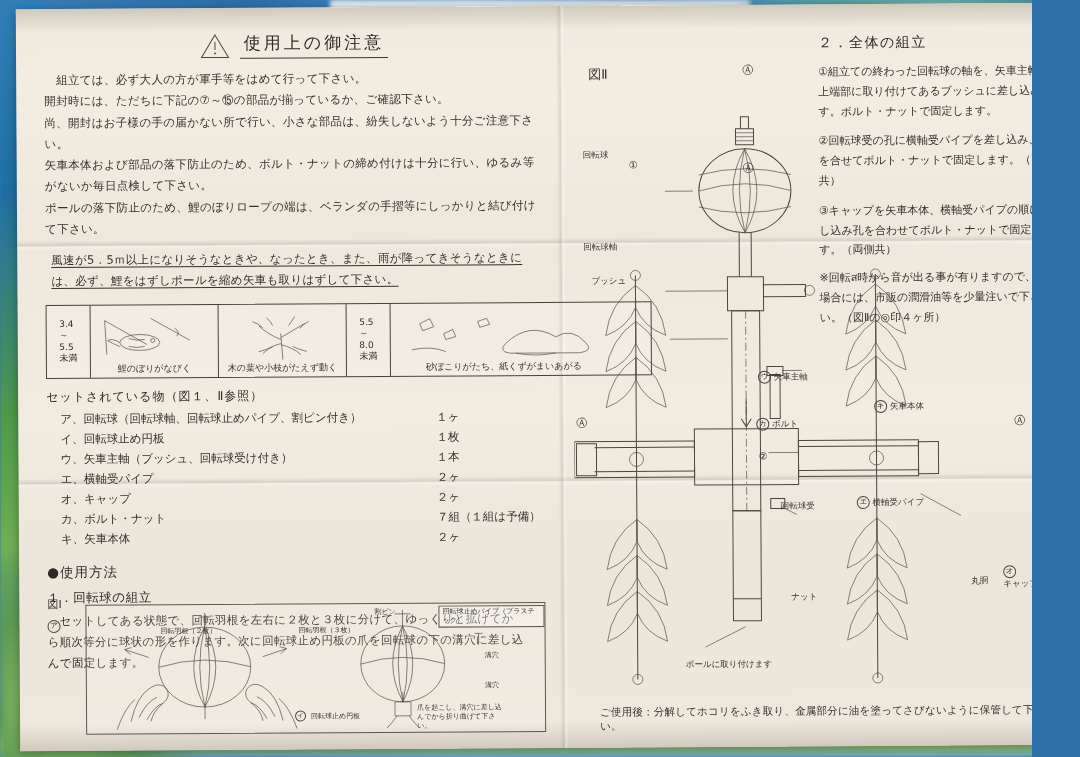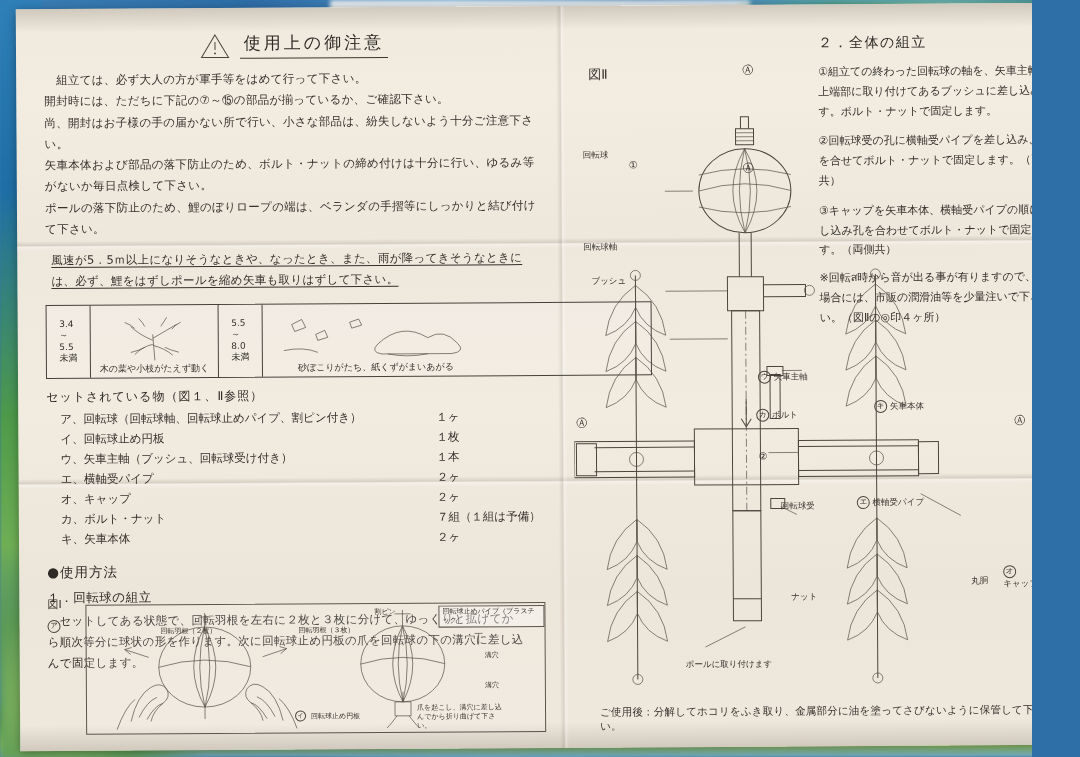--- a/index.html
+++ b/index.html
@@ -306,20 +306,34 @@
       </div>
 
       <div class="para underline-para" style="margin-top:10px; margin-left:6px;">風速が5．5ｍ以上になりそうなときや、なったとき、また、雨が降ってきそうなときには、必ず、鯉をはずしポールを縮め矢車も取りはずして下さい。</div>
 
       <div class="wind-table">
         <div class="wt-cell wt-num">
           <span style="white-space:pre-line">3.4
 ～
 5.5
 未満</span>
+        </div>
+        <div class="wt-cell wt-pic">
+          <svg width="120" height="48" viewBox="0 0 120 48" style="margin-bottom:6px">
+            <path class="dwg-thin" d="M10 6 L52 30"></path>
+            <path class="dwg-thin" d="M10 6 L12 40"></path>
+            <path class="dwg-thin" d="M56 4 L95 26"></path>
+            <ellipse class="dwg-thin" cx="45" cy="28" rx="20" ry="8"></ellipse>
+            <path class="dwg-thin" d="M25 28 q-8 -5 -12 -2 q5 3 12 6"></path>
+            <circle class="dwg-thin" cx="58" cy="26" r="2"></circle>
+            <path class="dwg-thin" d="M34 24 q8 3 16 1"></path>
+            <path class="dwg-thin" d="M34 32 q8 2 16 0"></path>
+            <path class="dwg-thin" d="M80 14 q6 4 2 8"></path>
+          </svg>
+          <span class="wt-cap">鯉のぼりがなびく</span>
         </div>
         <div class="wt-cell wt-pic">
           <svg width="120" height="48" viewBox="0 0 120 48" style="margin-bottom:6px">
             <path class="dwg-thin" d="M60 46 L58 20"></path>
             <path class="dwg-thin" d="M58 26 q-14 -6 -22 -14"></path>
             <path class="dwg-thin" d="M58 24 q14 -8 24 -14"></path>
             <path class="dwg-thin" d="M58 30 q-10 2 -18 10"></path>
             <path class="dwg-thin" d="M58 31 q12 3 20 10"></path>
             <path class="dwg-thin" d="M30 8 q6 2 10 6"></path>
             <path class="dwg-thin" d="M86 8 q-6 3 -9 7"></path>
@@ -571,21 +585,21 @@
       </div>
       <div class="callout" style="left:18px; top:256px;">
         <span>ブッシュ</span>
       </div>
       <div class="callout" style="left:184px; top:352px;">
         <span class="circ">ウ</span>&nbsp;<span>矢車主軸</span>
       </div>
       <div class="callout" style="left:300px; top:382px;">
         <span class="circ">キ</span>&nbsp;<span>矢車本体</span>
       </div>
-      <div class="callout" style="left:182px; top:390px;">
+      <div class="callout" style="left:182px; top:399px;">
         <span class="circ">カ</span>&nbsp;<span>ボルト</span>
       </div>
       <div class="callout" style="left:206px; top:482px;">
         <span>回転球受</span>
       </div>
       <div class="callout" style="left:282px; top:478px;">
         <span class="circ">エ</span>&nbsp;<span>横軸受パイプ</span>
       </div>
       <div class="callout" style="left:216px; top:573px;">
         <span>ナット</span>

